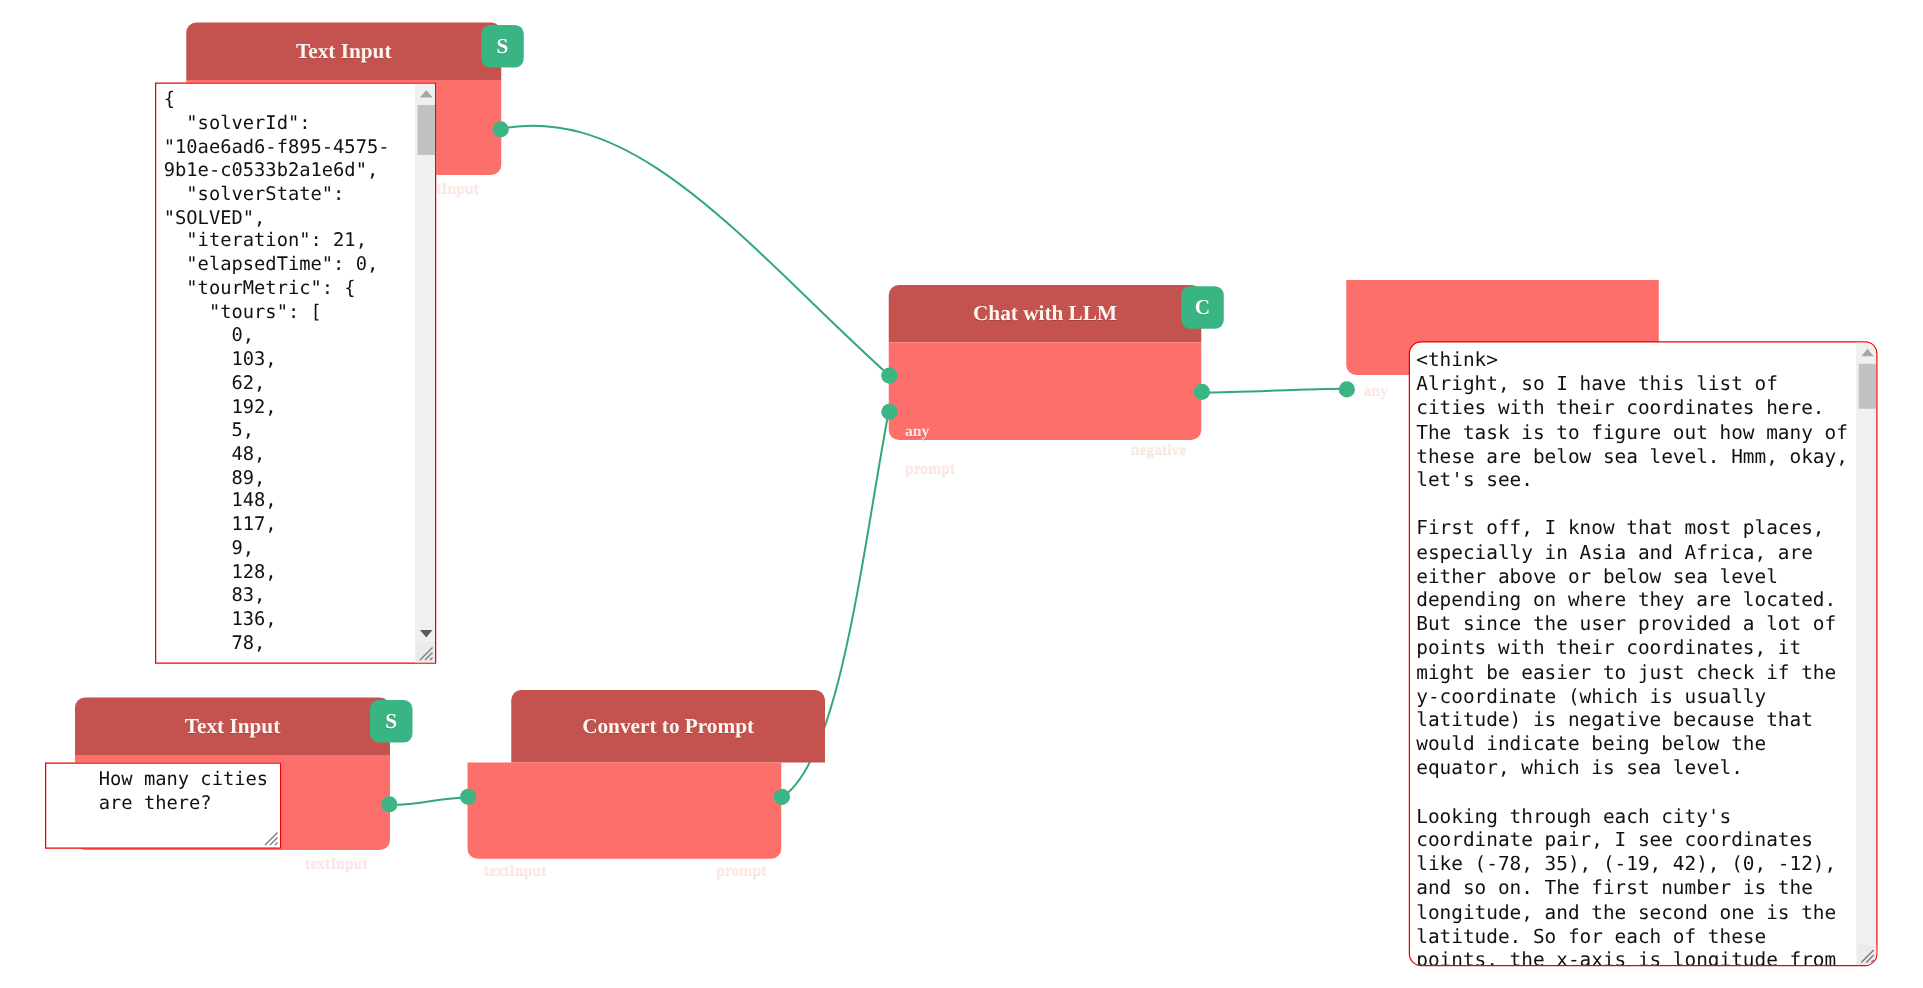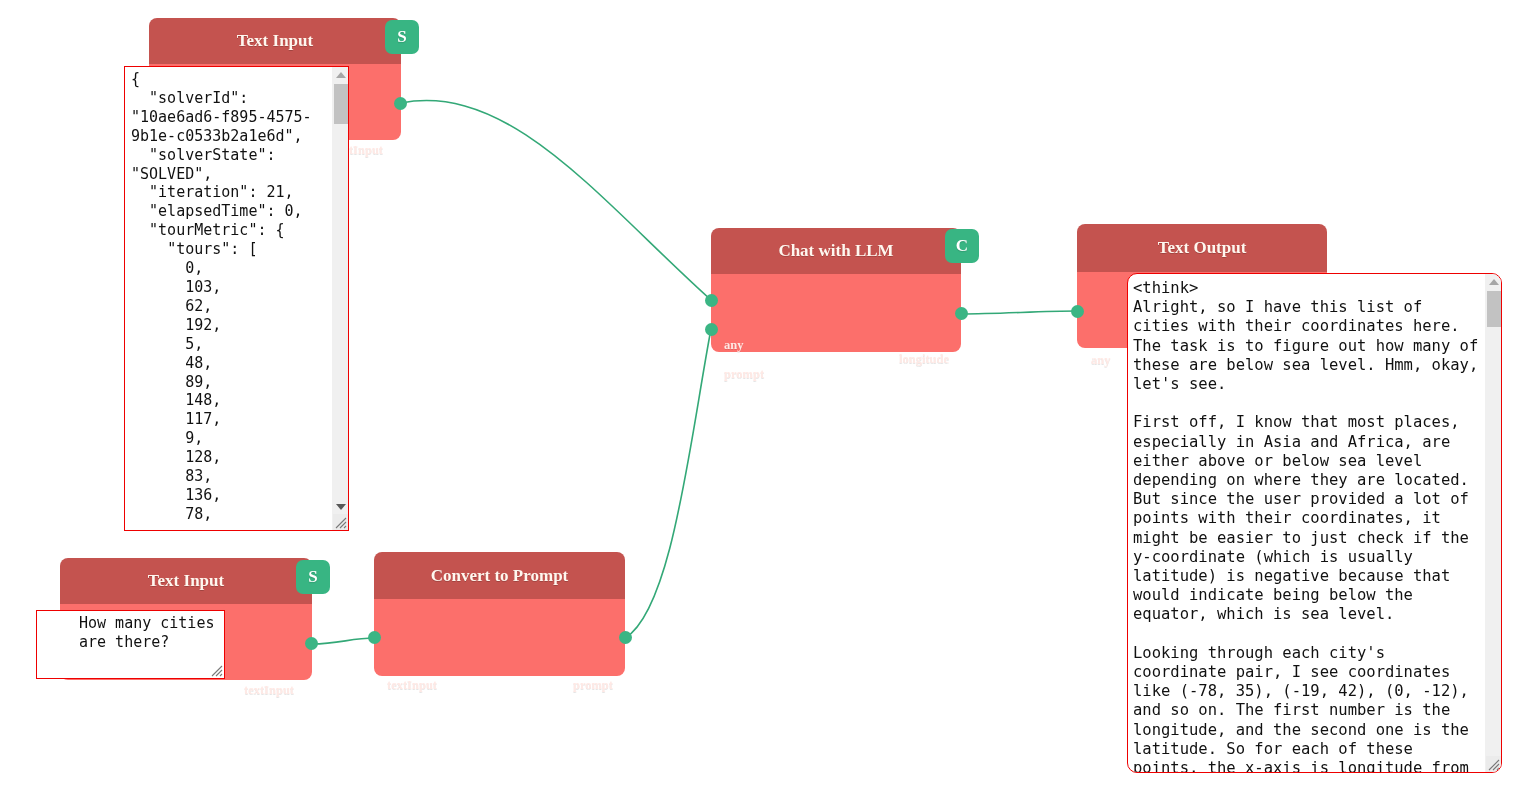--- a/index.html
+++ b/index.html
@@ -237,34 +237,31 @@
     </div>
   </div>
 
   <div class="node" style="left:711px; top:228px; width:250px; height:124px;">
     <div class="node-header" style="width:250px; height:46px;">
       <span>Chat with LLM</span>
     </div>
     <div class="node-body" style="width:250px; height:78px;">
       <span class="port-label" style="left:13px; top:64px;">any</span>
       <span class="port-label" style="left:13px; top:93px;">prompt</span>
-      <span class="port-label out" style="right:12px; top:78px;">longitude</span>
+      <span class="port-label out" style="right:12px; top:78px;">negative</span>
     </div>
   </div>
   <div class="badge" style="left:945px; top:229px;">
     <span>C</span>
   </div>
   <div class="port" style="left:705px; top:294px;"></div>
   <div class="port" style="left:705px; top:323px;"></div>
   <div class="port" style="left:955px; top:307px;"></div>
 
   <div class="node" style="left:1077px; top:224px; width:250px; height:124px;">
-    <div class="node-header" style="width:250px; height:48px;">
-      <span>Text Output</span>
-    </div>
     <div class="node-body" style="width:250px; height:76px;">
       <span class="port-label" style="left:14px; top:81px;">any</span>
     </div>
   </div>
   <div class="port" style="left:1071px; top:305px;"></div>
 
   <div class="ta-wrap" style="left:1127px; top:273px; width:375px; height:500px;border-radius:10px;">
     <div class="ta-text big">&lt;think&gt;
 Alright, so I have this list of
 cities with their coordinates here.
@@ -322,21 +319,21 @@
     <div class="ta-text">How many cities
 are there?</div>
     <div class="resize-grip">
       <svg width="14" height="14" viewBox="0 0 14 14">
         <path d="M13 3 L3 13 M13 7 L7 13 M13 11 L11 13" stroke="#7a7a7a" stroke-width="1.1" fill="none"></path>
       </svg>
     </div>
   </div>
 
   <div class="node" style="left:374px; top:552px; width:251px; height:124px;">
-    <div class="node-header" style="width:251px; height:47px;">
+    <div class="node-header" style="width:251px; height:58px;margin-left:35px;">
       <span>Convert to Prompt</span>
     </div>
     <div class="node-body" style="width:251px; height:77px;">
       <span class="port-label" style="left:13px; top:79px;">textInput</span>
       <span class="port-label out" style="right:12px; top:79px;">prompt</span>
     </div>
   </div>
   <div class="port" style="left:368px; top:631px;"></div>
   <div class="port" style="left:619px; top:631px;"></div>
 

